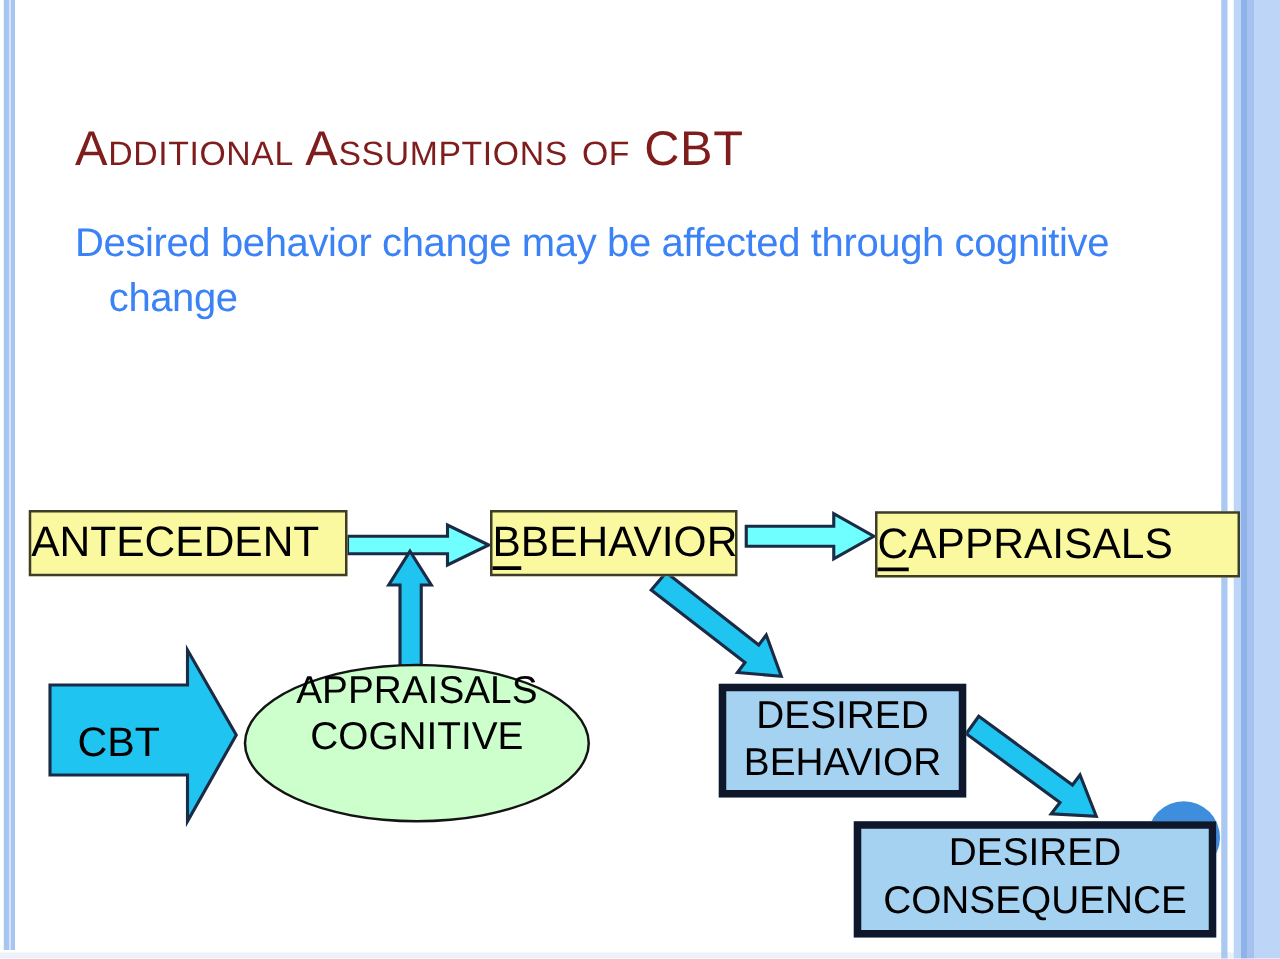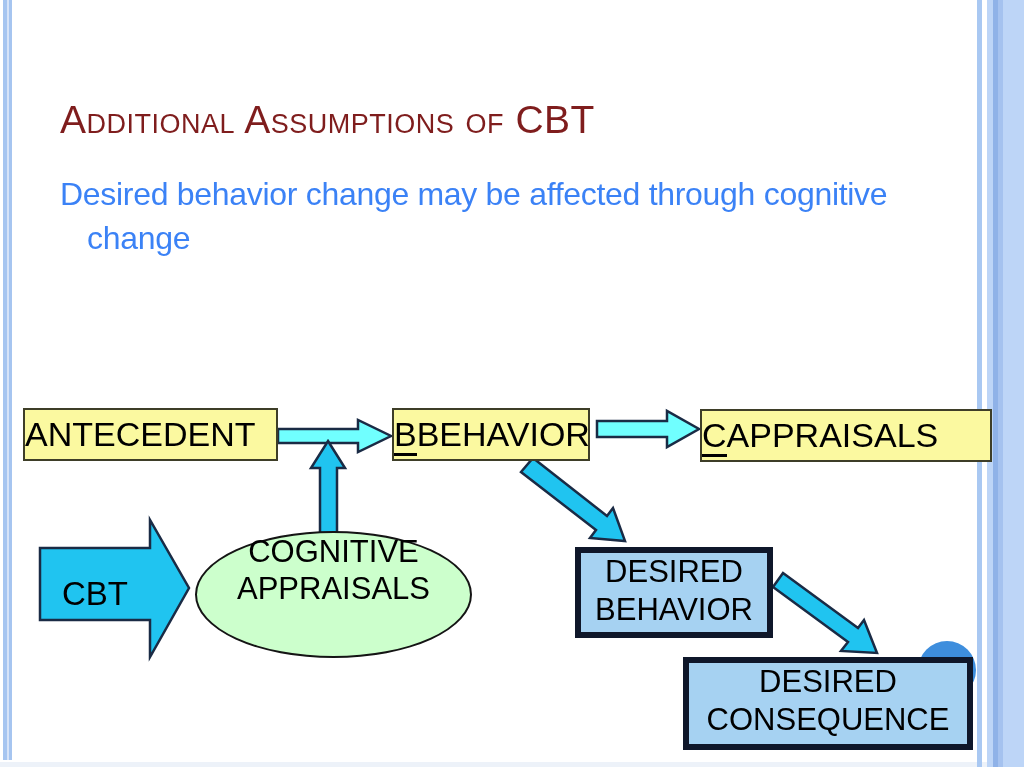--- a/index.html
+++ b/index.html
@@ -91,22 +91,22 @@
     <span><span class="ufirst">B</span><span>BEHAVIOR</span></span>
   </div>
 
   <div class="node ybox" style="left: 700px; top: 409px; width: 292px; height: 53px; background-color: rgb(251, 249, 160);">
     <span><span class="ufirst">C</span><span>APPRAISALS</span></span>
   </div>
 
   <div class="cbt-label">CBT</div>
 
   <div class="node ellipse" style="left: 195px; top: 531px; width: 277px; height: 127px; background-color: rgb(204, 255, 204);">
+    <div>APPRAISALS</div>
     <div>COGNITIVE</div>
-    <div>APPRAISALS</div>
   </div>
 
   <div class="node bbox" style="left: 575px; top: 547px; width: 198px; height: 91px; background-color: rgb(166, 210, 242);">
     <div>DESIRED</div>
     <div>BEHAVIOR</div>
   </div>
 
   <div class="node bbox" style="left: 683px; top: 657px; width: 290px; height: 93px; background-color: rgb(166, 210, 242);">
     <div>DESIRED</div>
     <div>CONSEQUENCE</div>

